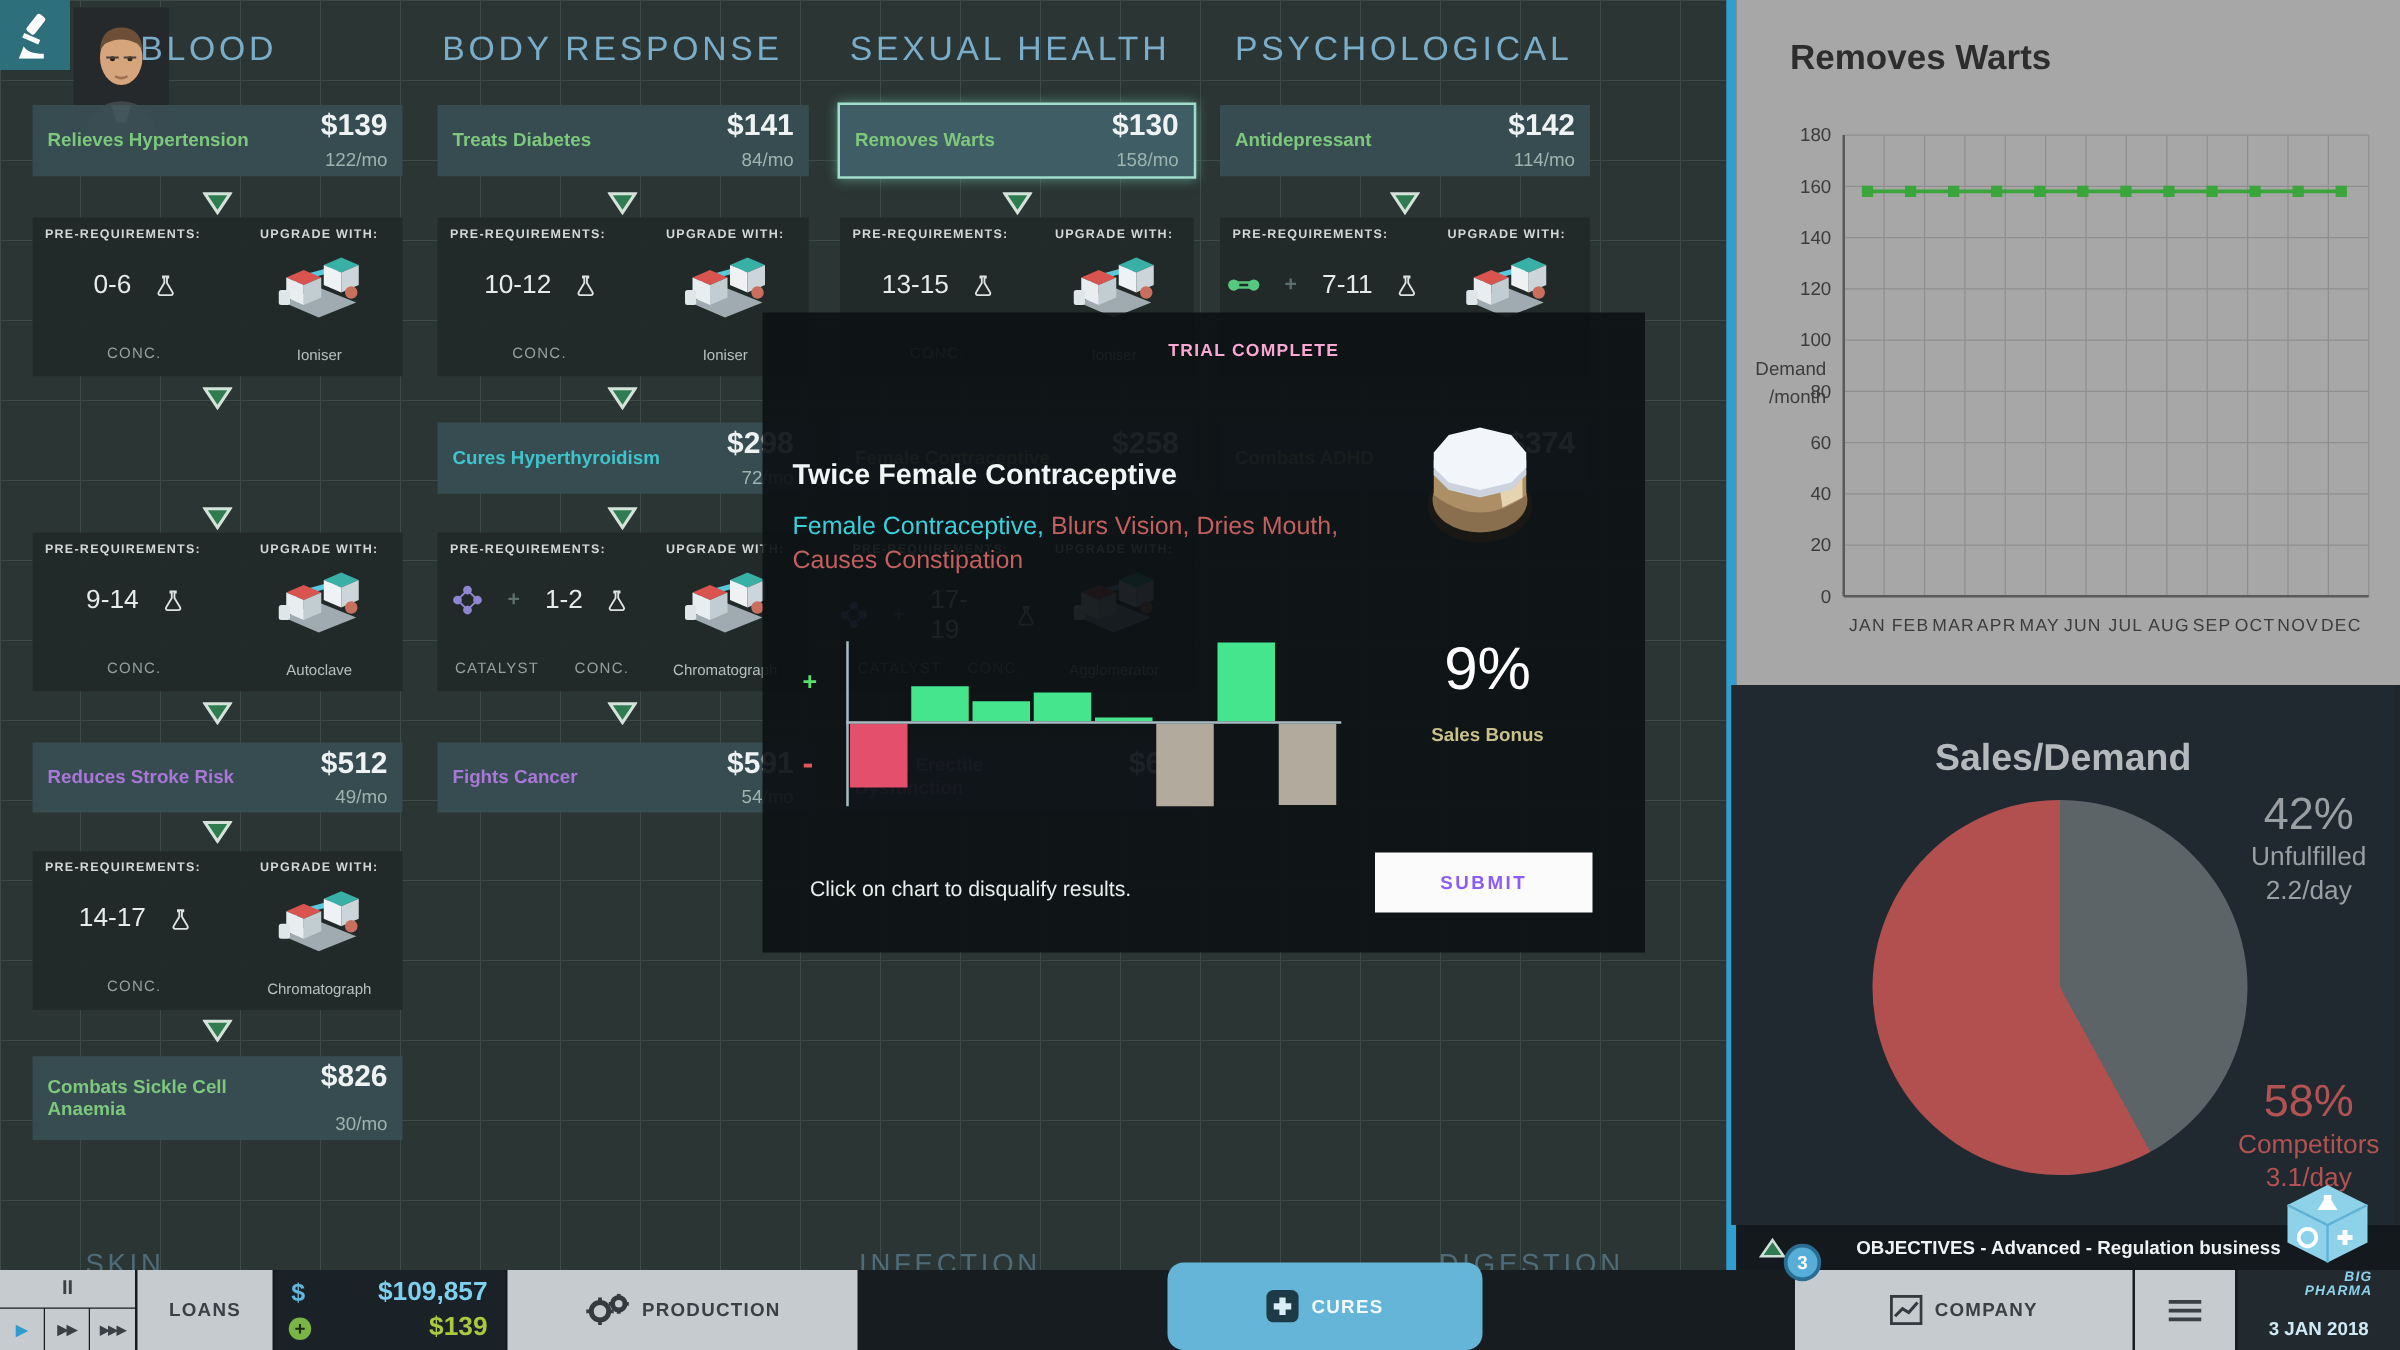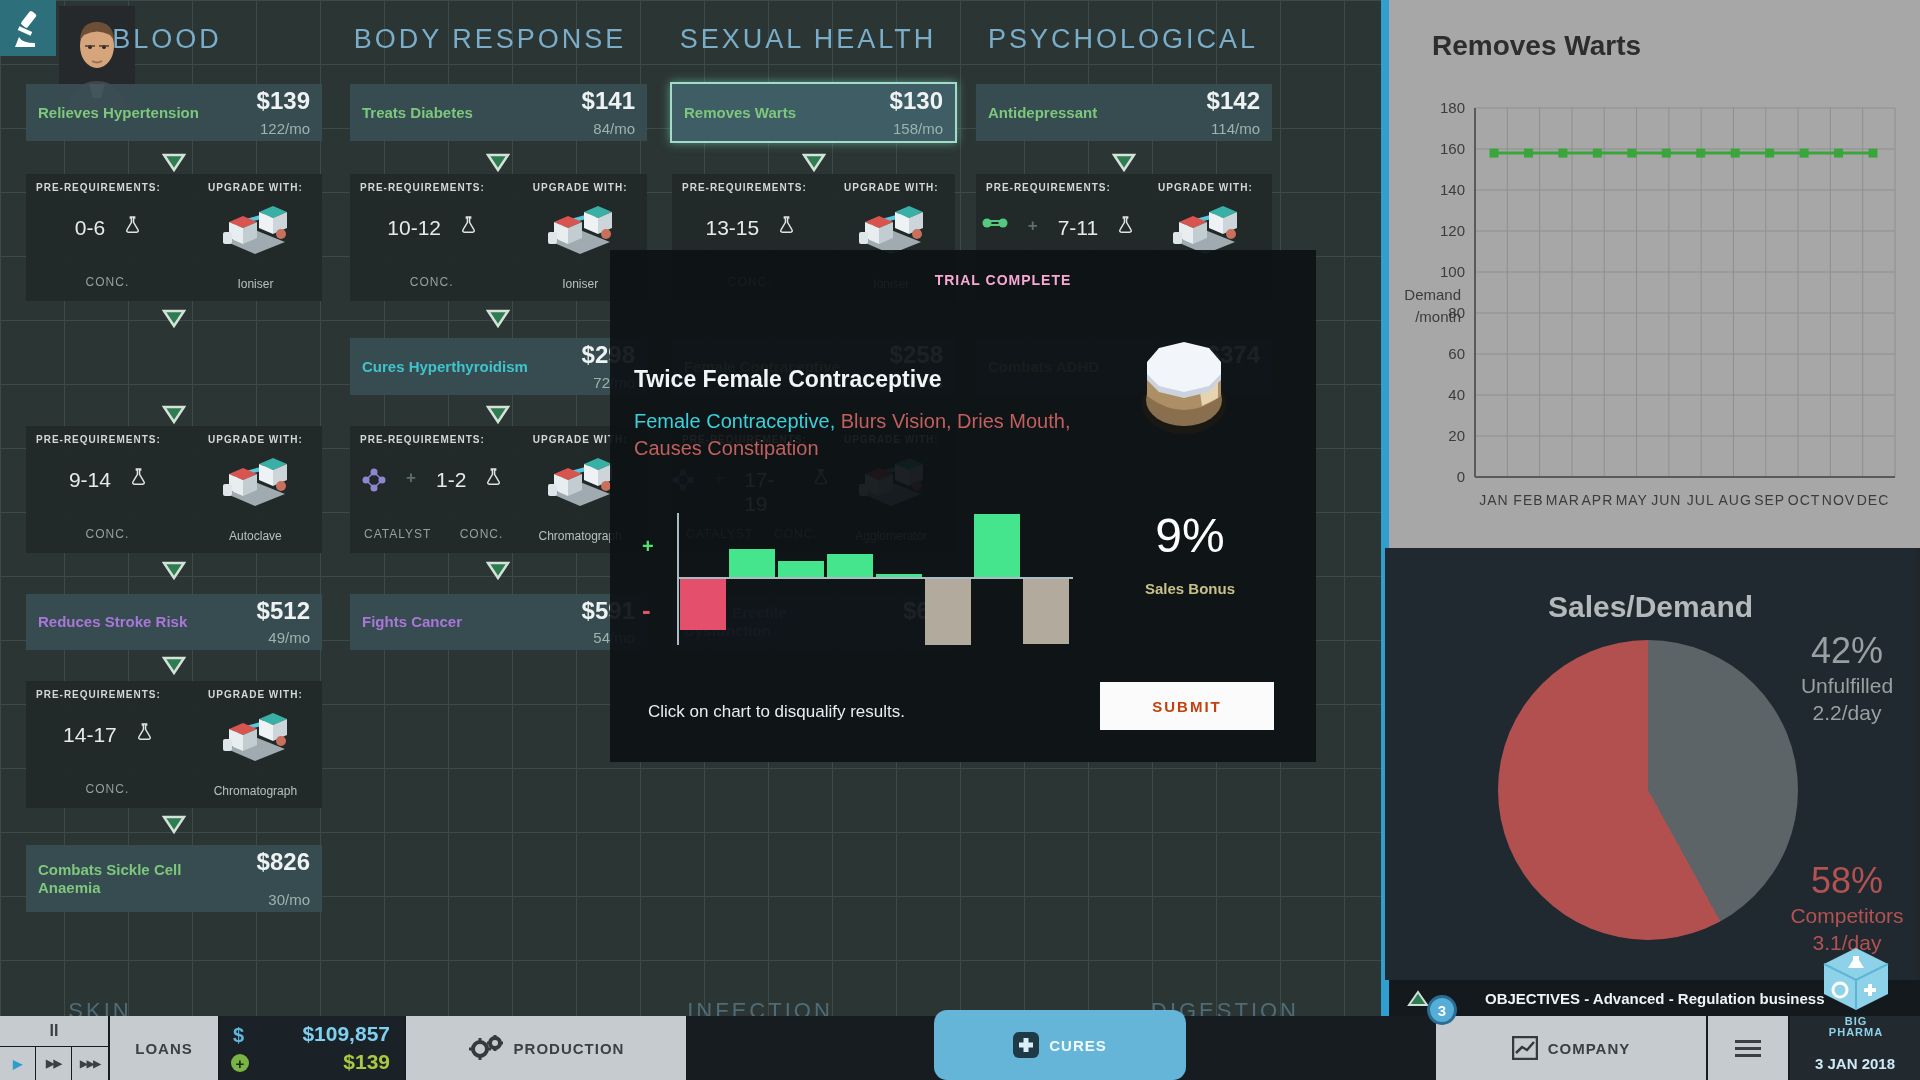--- a/index.html
+++ b/index.html
@@ -28,21 +28,21 @@
   .cgreen .name{color:#7dc87d;} .ccyan .name{color:#3fc4cc;} .cpurple .name{color:#a977d8;}
   .card.selected{background:rgba(64,95,102,0.97);border:2px solid #9fdcca;
        box-shadow:0 0 9px rgba(130,220,190,0.55);margin:-2px;}
 
   .panel{position:absolute;background:rgba(33,42,41,0.96);}
   .sec-l{position:absolute;left:0;top:0;bottom:0;width:55%;}
   .sec-r{position:absolute;left:55%;right:0;top:0;bottom:0;text-align:center;}
   .ph{position:absolute;top:8px;font-size:10px;font-weight:bold;color:#d2d8d7;letter-spacing:1px;
       white-space:nowrap;}
   .sec-l .ph{left:10px;} .sec-r .ph{left:0;right:0;text-align:center;}
-  .flaskrow{position:absolute;top:42px;left:0;width:100%;display:flex;
+  .flaskrow{position:absolute;top:42px;left:0;width:100%;display:flex;align-items:center;
       justify-content:center;gap:20px;color:#e6ebe9;font-size:21px;}
   .type{position:absolute;bottom:12px;width:100%;text-align:center;font-size:12px;
       color:#93a09c;letter-spacing:1px;}
   .type2{position:absolute;bottom:12px;font-size:12px;color:#93a09c;letter-spacing:1px;}
   .machine{position:absolute;top:26px;left:50%;transform:translateX(-50%);}
   .mname{position:absolute;bottom:10px;left:0;width:100%;text-align:center;font-size:12px;
       color:#b6c0bd;white-space:nowrap;}
   .tri{position:absolute;transform:translateX(-50%);}
   .plus-sep{color:#5d6f6c;font-size:17px;font-weight:bold;}
   .scrollbar{position:absolute;left:1381px;top:0;width:8px;height:1016px;background:#2f9fd0;}
@@ -62,21 +62,21 @@
   .m-bars{position:absolute;left:12px;top:0;width:392px;height:132px;}
   .m-bars div{position:absolute;}
   .m-plus{position:absolute;left:-26px;top:22px;color:#55e06e;font-size:20px;font-weight:bold;}
   .m-minus{position:absolute;left:-26px;top:82px;color:#e05560;font-size:26px;font-weight:bold;}
   .m-bonus-val{position:absolute;left:460px;top:258px;width:240px;text-align:center;
        font-size:48px;font-weight:300;color:#fff;}
   .m-bonus-label{position:absolute;left:460px;top:330px;width:240px;text-align:center;
        font-size:15px;font-weight:bold;color:#c9c189;}
   .m-hint{position:absolute;left:38px;top:452px;font-size:17px;color:#e9edec;}
   .m-submit{position:absolute;left:490px;top:432px;width:174px;height:48px;background:#fbfbfb;
-       color:#c2410c;font-size:15px;font-weight:bold;letter-spacing:2px;display:flex;
+       color:#8b5cf6;font-size:15px;font-weight:bold;letter-spacing:2px;display:flex;
        align-items:center;justify-content:center;cursor:pointer;}
 
   
   .demand{position:absolute;left:1389px;top:0;width:531px;height:548px;background:#a7a7a7;}
   .demand-title{position:absolute;left:43px;top:30px;font-size:28px;font-weight:bold;color:#2d2d2d;}
 
   
   .piePanel{position:absolute;left:1385px;top:548px;width:531px;height:432px;background:#20292f;}
   .pie-title{position:absolute;top:42px;left:0;width:100%;text-align:center;font-size:30px;
        font-weight:bold;color:#b4babc;}
@@ -106,21 +106,21 @@
   .money .pluscir{position:absolute;left:11px;top:38px;width:18px;height:18px;border-radius:50%;
        background:#79b445;color:#1c2a10;font-size:15px;font-weight:bold;display:flex;
        align-items:center;justify-content:center;}
   .money .income{position:absolute;right:14px;top:34px;color:#a9c940;font-size:21px;font-weight:bold;}
   .cures-cell{background:#64b5d8 !important;color:#f2fafd !important;top:-6px !important;
        height:70px !important;z-index:21;border-radius:13px;}
   .burgerbars div{width:26px;height:3px;background:#3a4145;margin:4px 0;}
   .datecell{position:absolute;left:1790px;top:0;width:130px;height:64px;background:#222a30;
        display:flex;align-items:flex-end;justify-content:center;padding-bottom:8px;
        box-sizing:border-box;color:#cfe9f5;font-size:15px;font-weight:bold;}
-  .logo{position:absolute;left:1814px;top:946px;width:84px;height:96px;z-index:61;text-align:center;}
+  .logo{position:absolute;left:1814px;top:946px;width:84px;height:96px;z-index:61;text-align:right;font-style:italic;}
   .logo-txt{font-size:11px;font-weight:bold;color:#8ed2ea;line-height:11px;letter-spacing:1px;}
 </style>
 </head>
 <body>
 
 <div id="stage">
 
   <svg width="0" height="0" style="position:absolute">
     <defs>
       <symbol id="machine" viewBox="0 0 72 56">

